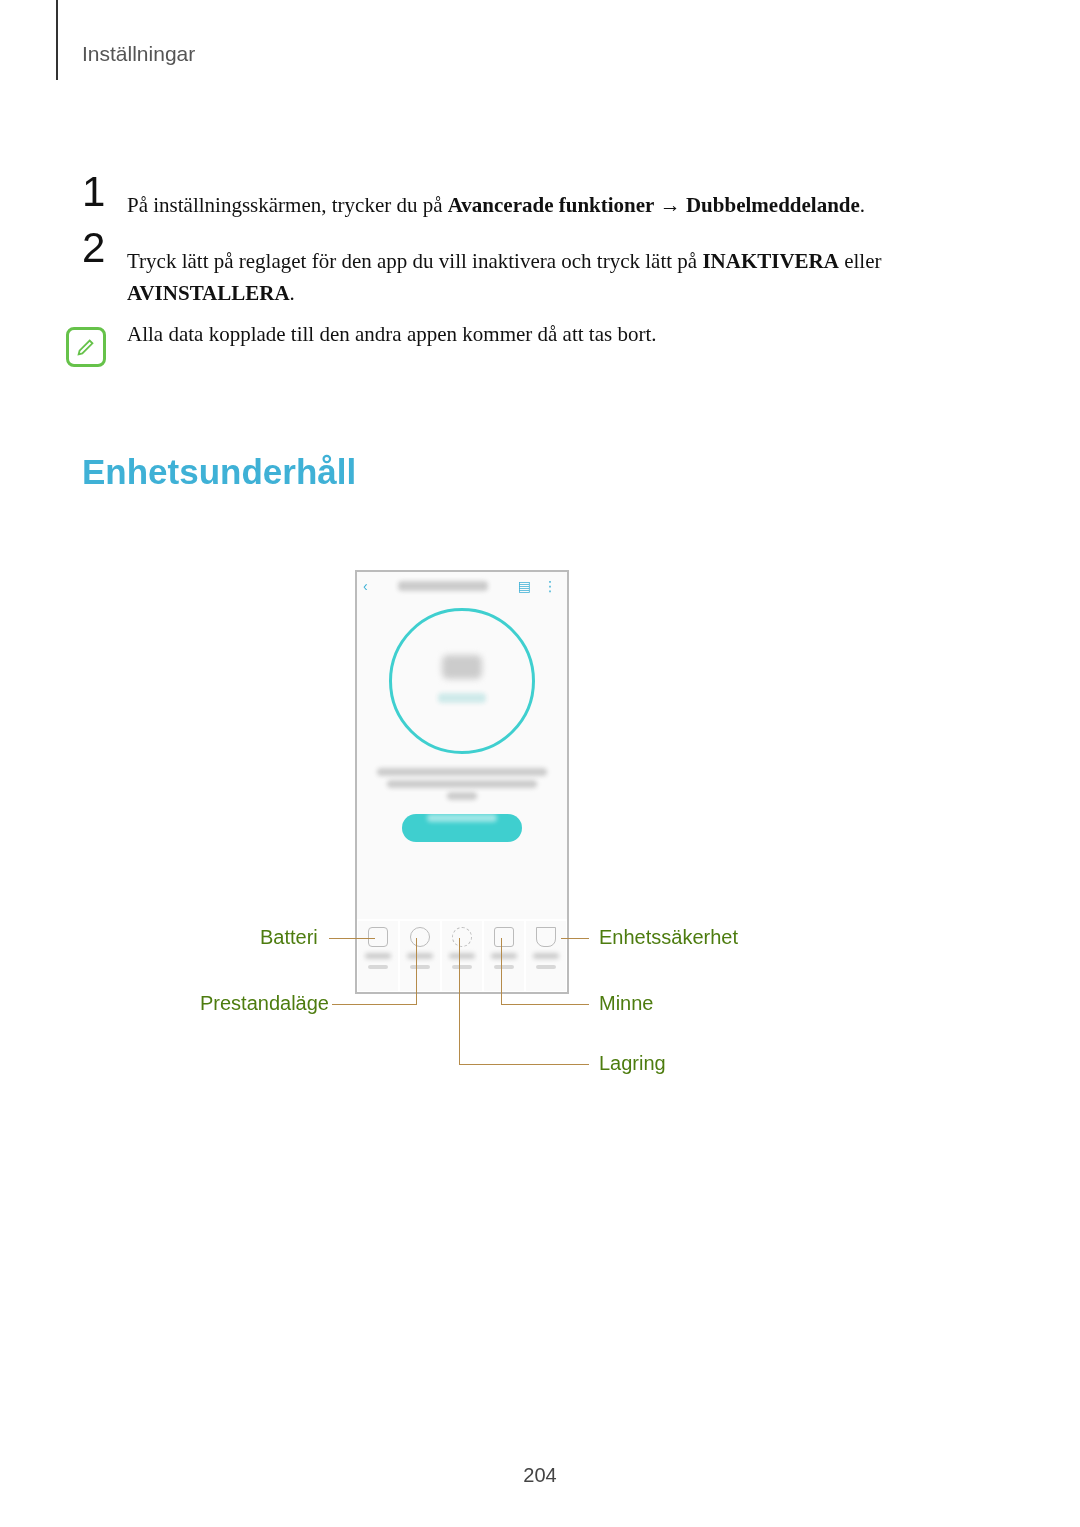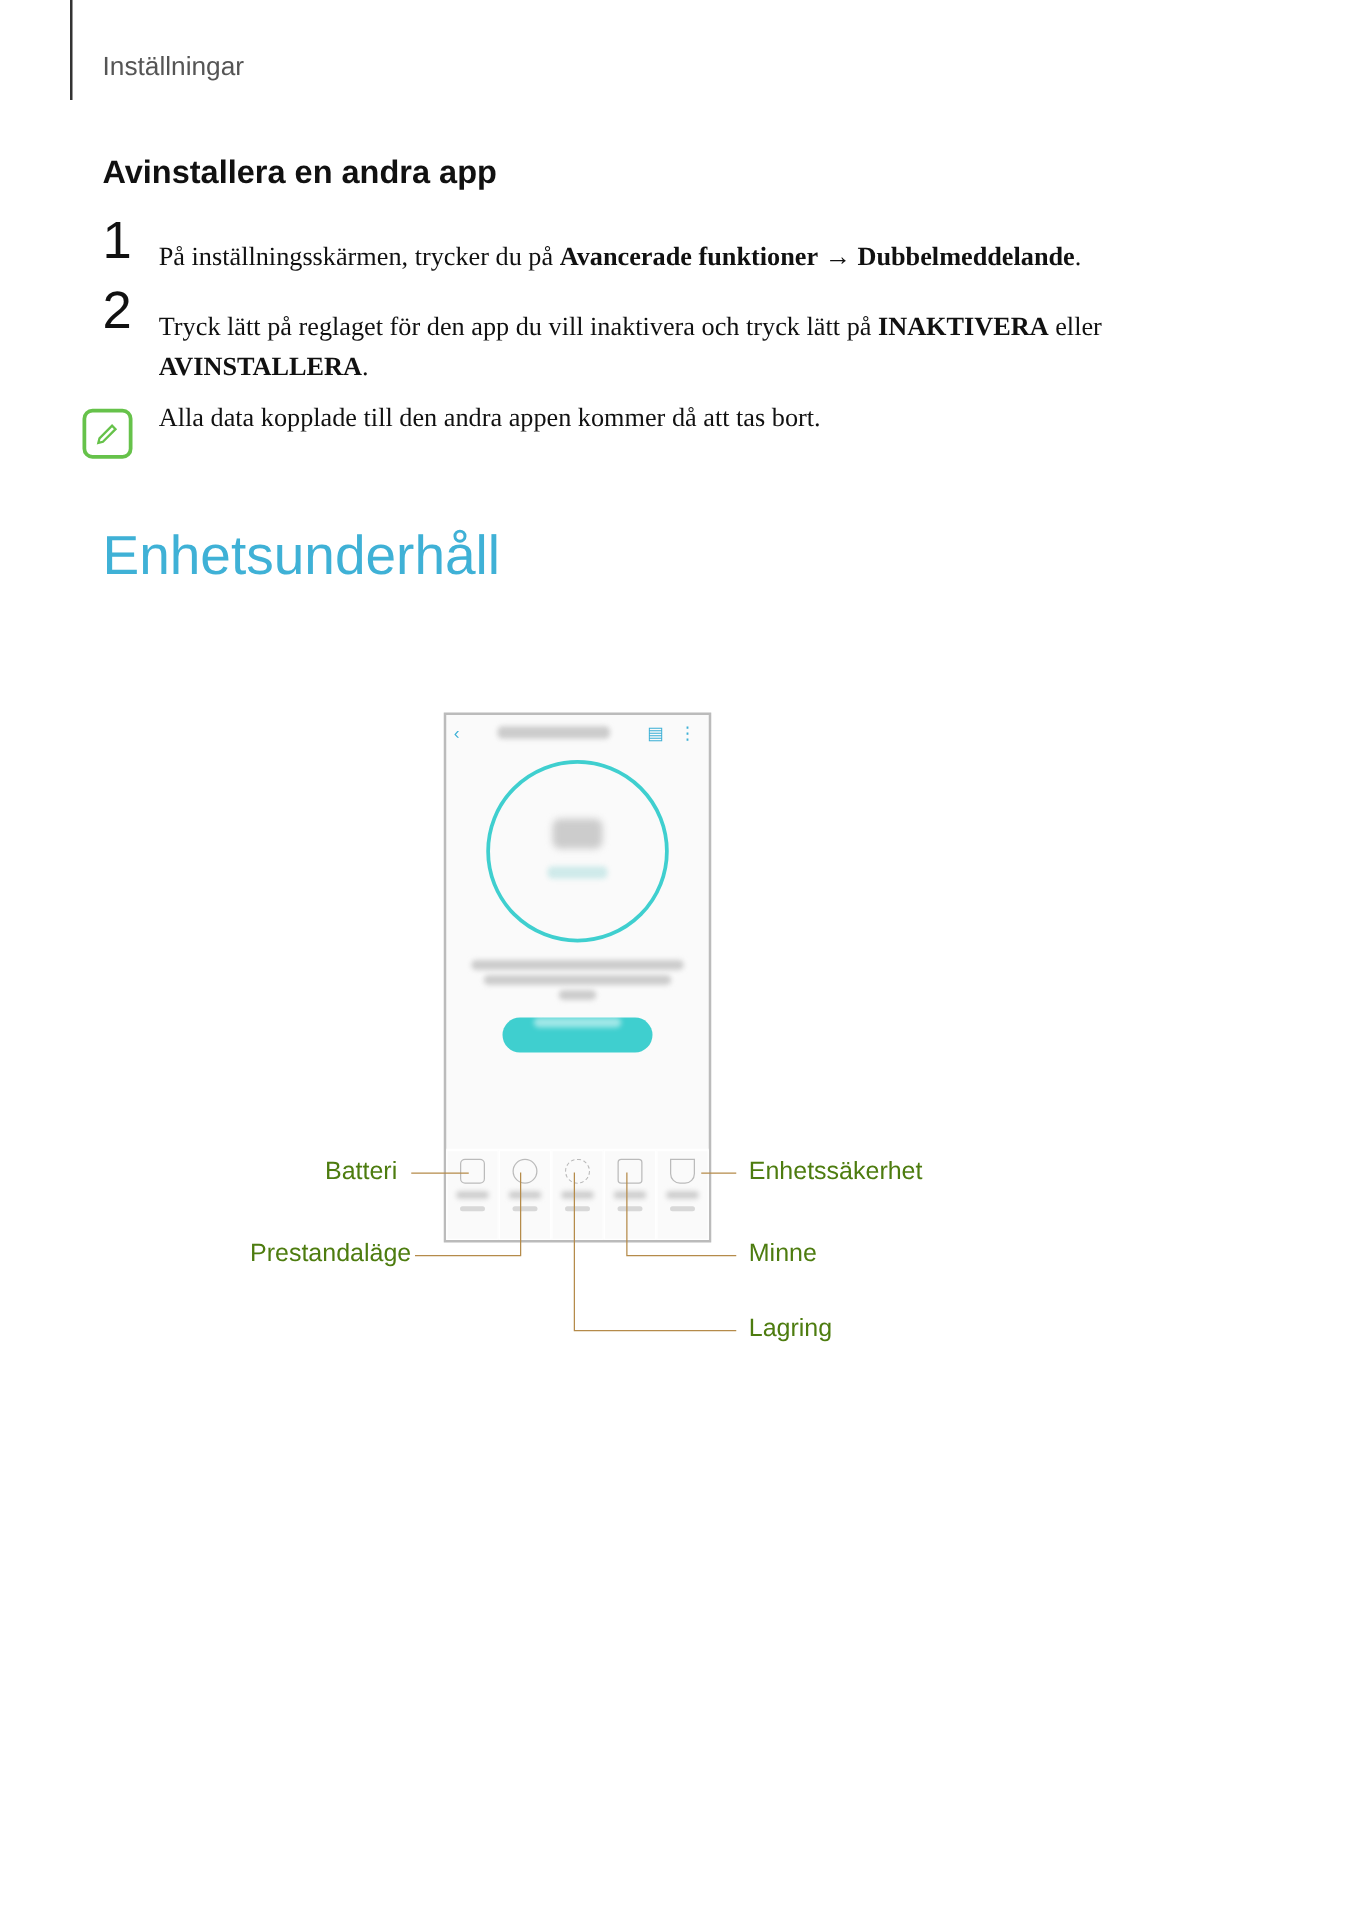--- a/index.html
+++ b/index.html
@@ -10,21 +10,21 @@
   .h3{position:absolute;left:82px;top:122px;font-size:26px;font-weight:600;}
   .step{position:absolute;left:82px;right:80px;}
   .stepnum{position:absolute;left:0;top:-22px;font-size:42px;font-weight:400;}
   .steptext{margin-left:45px;font-size:21px;line-height:1.5;font-family:Liberation Serif, serif;}
   .bold{font-weight:700;}
   .step1{top:190px;}
   .step2{top:246px;}
   .notewrap{position:absolute;left:66px;top:327px;right:80px;}
   .noteicon{width:40px;height:40px;border:3px solid #66c24a;border-radius:8px;display:flex;align-items:center;justify-content:center;color:#66c24a;box-sizing:border-box;}
   .notetext{position:absolute;left:60px;top:8px;font-size:21px;}
-  .h1{position:absolute;left:82px;top:420px;font-size:44px;font-weight:400;color:#3fb1d6;}
+  .h1{position:absolute;left:82px;top:452px;font-size:35px;font-weight:700;color:#3fb1d6;}
   .body{position:absolute;left:66px;right:80px;top:510px;font-size:21px;line-height:1.5;}
   
   .phone{position:absolute;left:355px;top:570px;width:210px;height:420px;border:2px solid #bbb;background:#fafafa;}
   .ph-top{height:28px;display:flex;align-items:center;justify-content:space-between;padding:0 6px;}
   .ph-top .back{color:#3fb1d6;font-size:14px;}
   .ph-top .blur{width:90px;height:10px;background:#ccc;filter:blur(2px);border-radius:4px;}
   .ph-top .menu{color:#3fb1d6;font-size:14px;letter-spacing:4px;}
   .ph-ring{margin:8px auto 0;width:140px;height:140px;border:3px solid #3fcfcf;border-radius:50%;position:relative;}
   .ph-ring .blurnum{position:absolute;left:50%;top:40%;transform:translate(-50%,-50%);width:40px;height:24px;background:#ccc;filter:blur(3px);border-radius:6px;}
   .ph-ring .blursub{position:absolute;left:50%;top:62%;transform:translate(-50%,-50%);width:48px;height:10px;background:#cfeaea;filter:blur(2px);border-radius:4px;}
@@ -49,21 +49,20 @@
   .lbl{position:absolute;font-size:20px;color:#4d7c0f;}
   .pageno{position:absolute;left:0;right:0;bottom:40px;text-align:center;font-size:20px;color:#444;}
 </style>
 </head>
 <body>
 
 <div class="page">
   <div class="tab"></div>
   <div class="breadcrumb">Inställningar</div>
 
-  <div class="h3">Avinstallera en andra app</div>
 
   <div class="step step1">
     <div class="stepnum">1</div>
     <div class="steptext">
       <span>På inställningsskärmen, trycker du på </span><span class="bold">Avancerade funktioner</span><span> → </span><span class="bold">Dubbelmeddelande</span><span>.</span>
     </div>
   </div>
 
   <div class="step step2">
     <div class="stepnum">2</div>
@@ -142,13 +141,14 @@
   <div class="line" style="left:459px;top:1064px;width:130px;height:1px;"></div>
   <div class="lbl" style="left:599px;top:1052px;text-align:center;">Lagring</div>
 
   <div class="line" style="left:501px;top:938px;width:1px;height:66px;"></div>
   <div class="line" style="left:501px;top:1004px;width:88px;height:1px;"></div>
   <div class="lbl" style="left:599px;top:992px;">Minne</div>
 
   <div class="line" style="left:561px;top:938px;width:28px;height:1px;"></div>
   <div class="lbl" style="left:599px;top:926px;">Enhetssäkerhet</div>
 
+  <div class="pageno">204</div>
 </div>
 
 </body></html>

